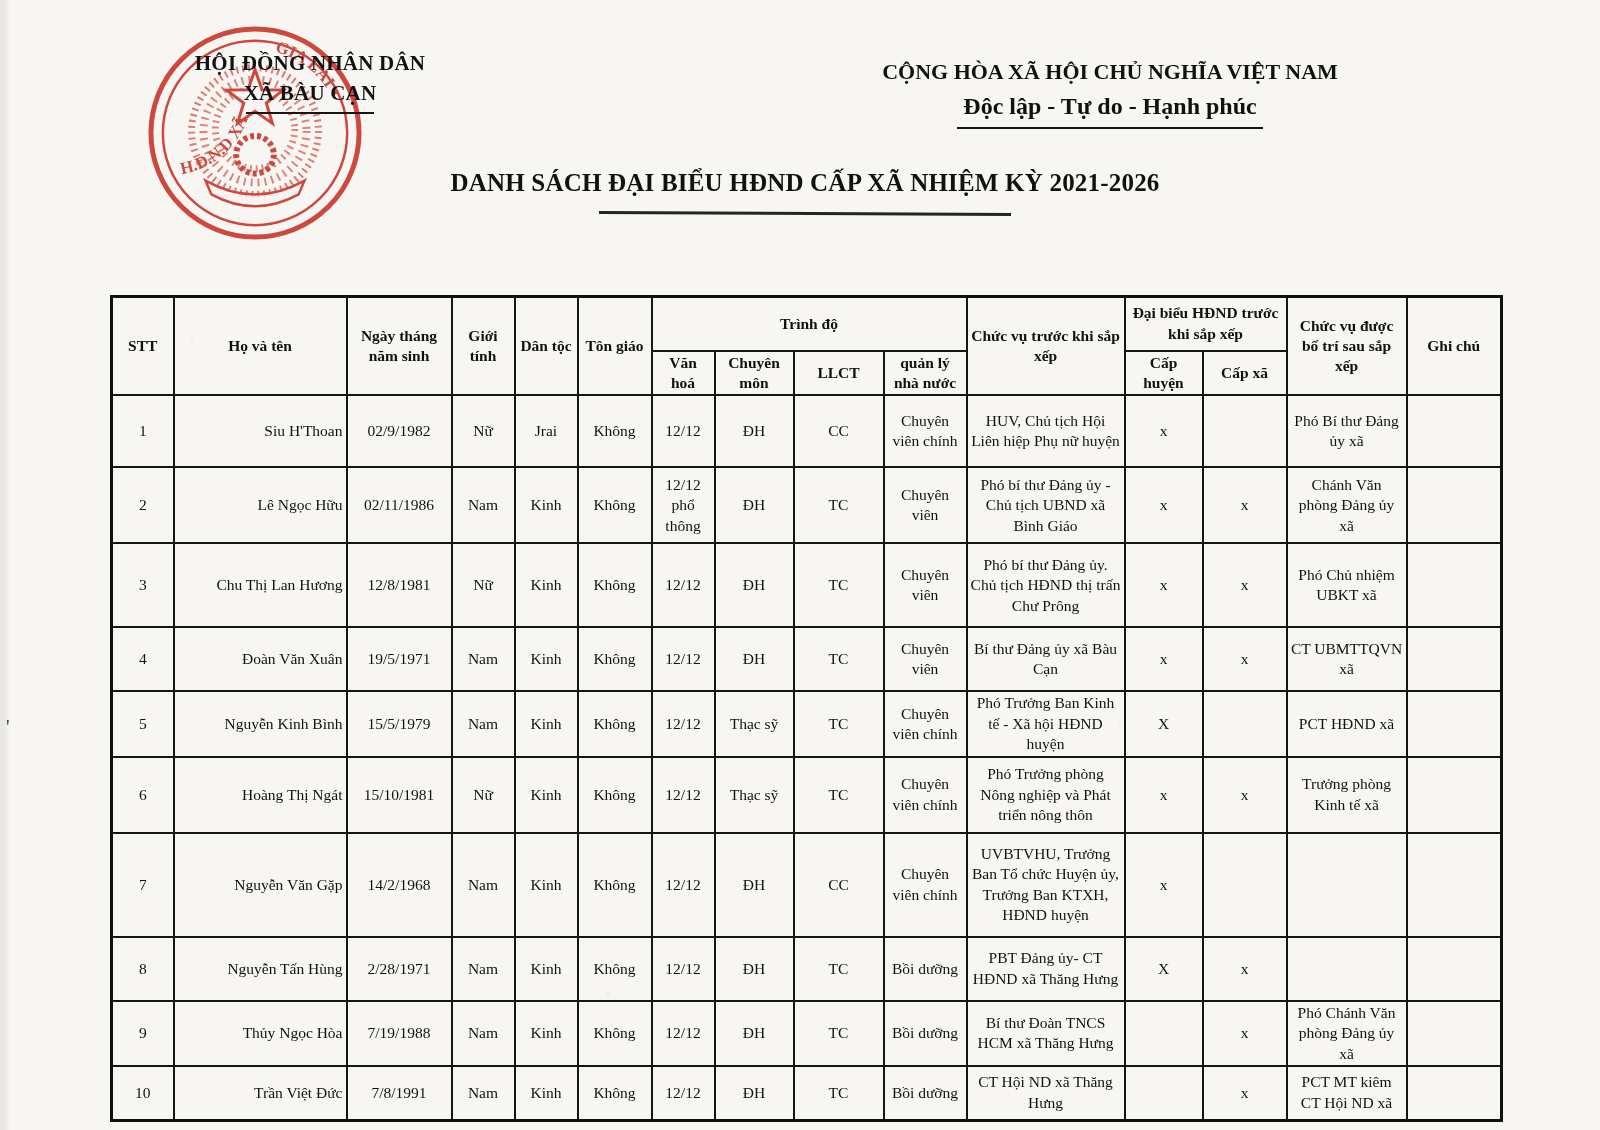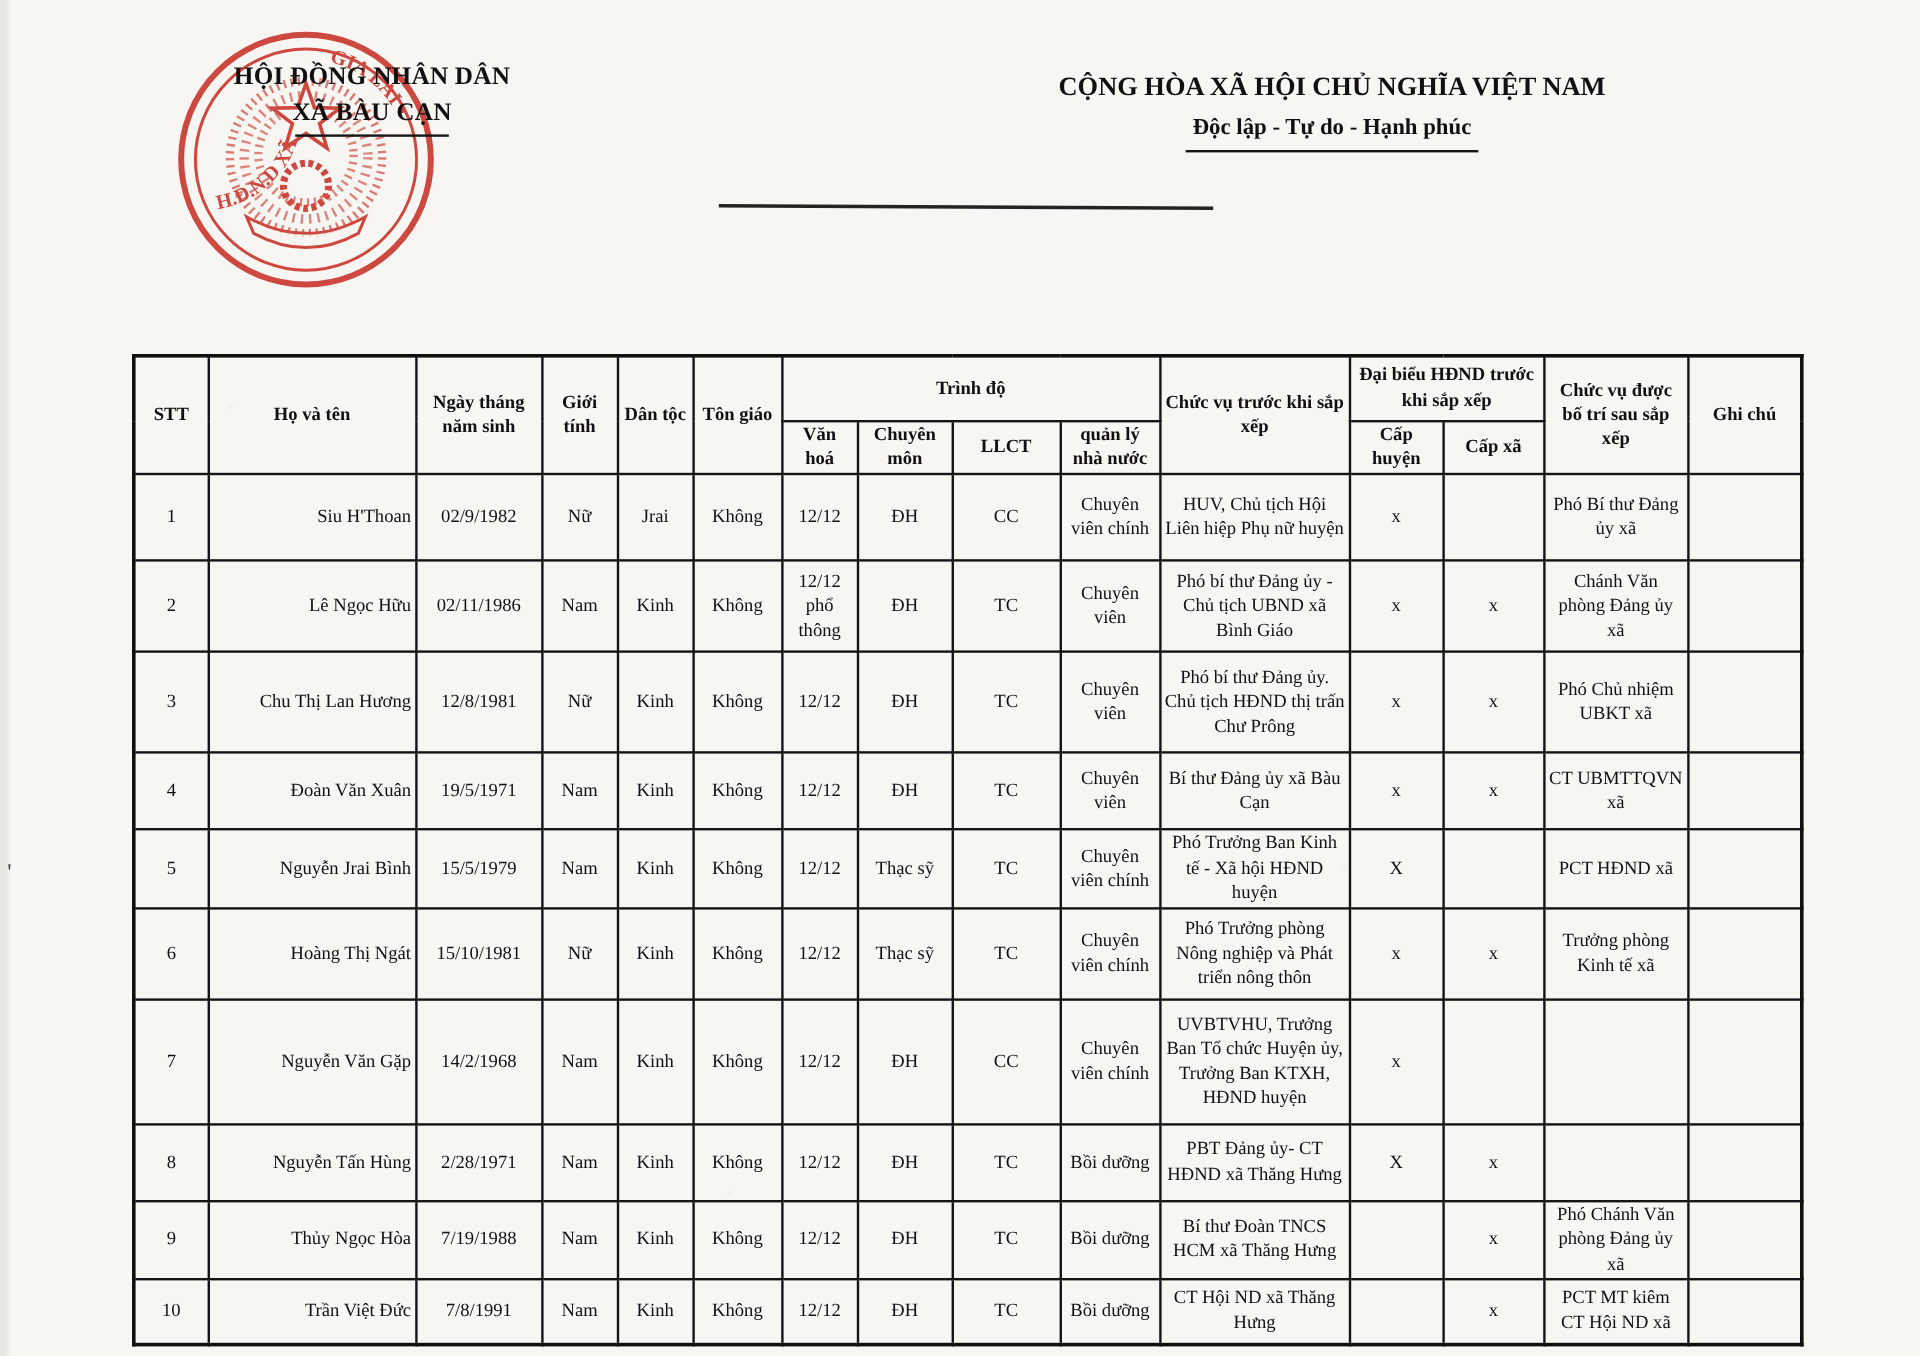--- a/index.html
+++ b/index.html
@@ -17,21 +17,21 @@
   .hdr-left{
     position:absolute;left:150px;top:48px;width:320px;text-align:center;z-index:2;
     font-weight:bold;font-size:21px;line-height:1.45;letter-spacing:.2px;
   }
   .hdr-left .rule{width:128px;height:2px;background:#161616;margin:3px auto 0;}
   .hdr-right{
     position:absolute;left:830px;top:55px;width:560px;text-align:center;z-index:2;
     font-weight:bold;font-size:22px;line-height:1.5;
   }
   .hdr-right .motto{
-    display:inline-block;font-size:19px;border-bottom:2.5px solid #161616;padding:0 6px 3px;
+    display:inline-block;font-size:24px;border-bottom:2.5px solid #161616;padding:0 6px 3px;
   }
   .seal{position:absolute;left:146px;top:24px;z-index:1;opacity:.84;}
   .doc-title{
     position:absolute;left:110px;top:162px;width:1390px;text-align:center;z-index:2;
     font-weight:bold;font-size:25px;line-height:1.65;letter-spacing:.2px;
   }
   .doc-title .rule{width:412px;height:3px;background:#242424;margin:9px auto 0;transform:rotate(.3deg);}
   .tbl-wrap{position:absolute;left:110px;top:295px;z-index:2;}
   table{border-collapse:collapse;table-layout:fixed;width:1390px;background:transparent;}
   th,td{
@@ -86,20 +86,21 @@
   <div>XÃ BÀU CẠN</div>
   <div class="rule"></div>
 </div>
 
 <div class="hdr-right">
   <div>CỘNG HÒA XÃ HỘI CHỦ NGHĨA VIỆT NAM</div>
   <div class="motto">Độc lập - Tự do - Hạnh phúc</div>
 </div>
 
 <div class="doc-title">
+  <div>DANH SÁCH ĐẠI BIỂU HĐND CẤP XÃ NHIỆM KỲ 2021-2026</div>
   <div class="rule"></div>
 </div>
 
 <div class="tbl-wrap">
   <table>
     <colgroup>
       <col style="width:62px">
         <col style="width:173px">
         <col style="width:105px">
         <col style="width:63px">
@@ -203,21 +204,21 @@
         <td>TC</td>
         <td>Chuyên viên</td>
         <td>Bí thư Đảng ủy xã Bàu Cạn</td>
         <td>x</td>
         <td>x</td>
         <td>CT UBMTTQVN xã</td>
         <td></td>
       </tr>
         <tr>
         <td>5</td>
-        <td class="c-name">Nguyễn Jrai Bình</td>
+        <td class="c-name">Nguyễn Kinh Bình</td>
         <td>15/5/1979</td>
         <td>Nam</td>
         <td>Kinh</td>
         <td>Không</td>
         <td>12/12</td>
         <td>Thạc sỹ</td>
         <td>TC</td>
         <td>Chuyên viên chính</td>
         <td>Phó Trưởng Ban Kinh tế - Xã hội HĐND huyện</td>
         <td>X</td>

